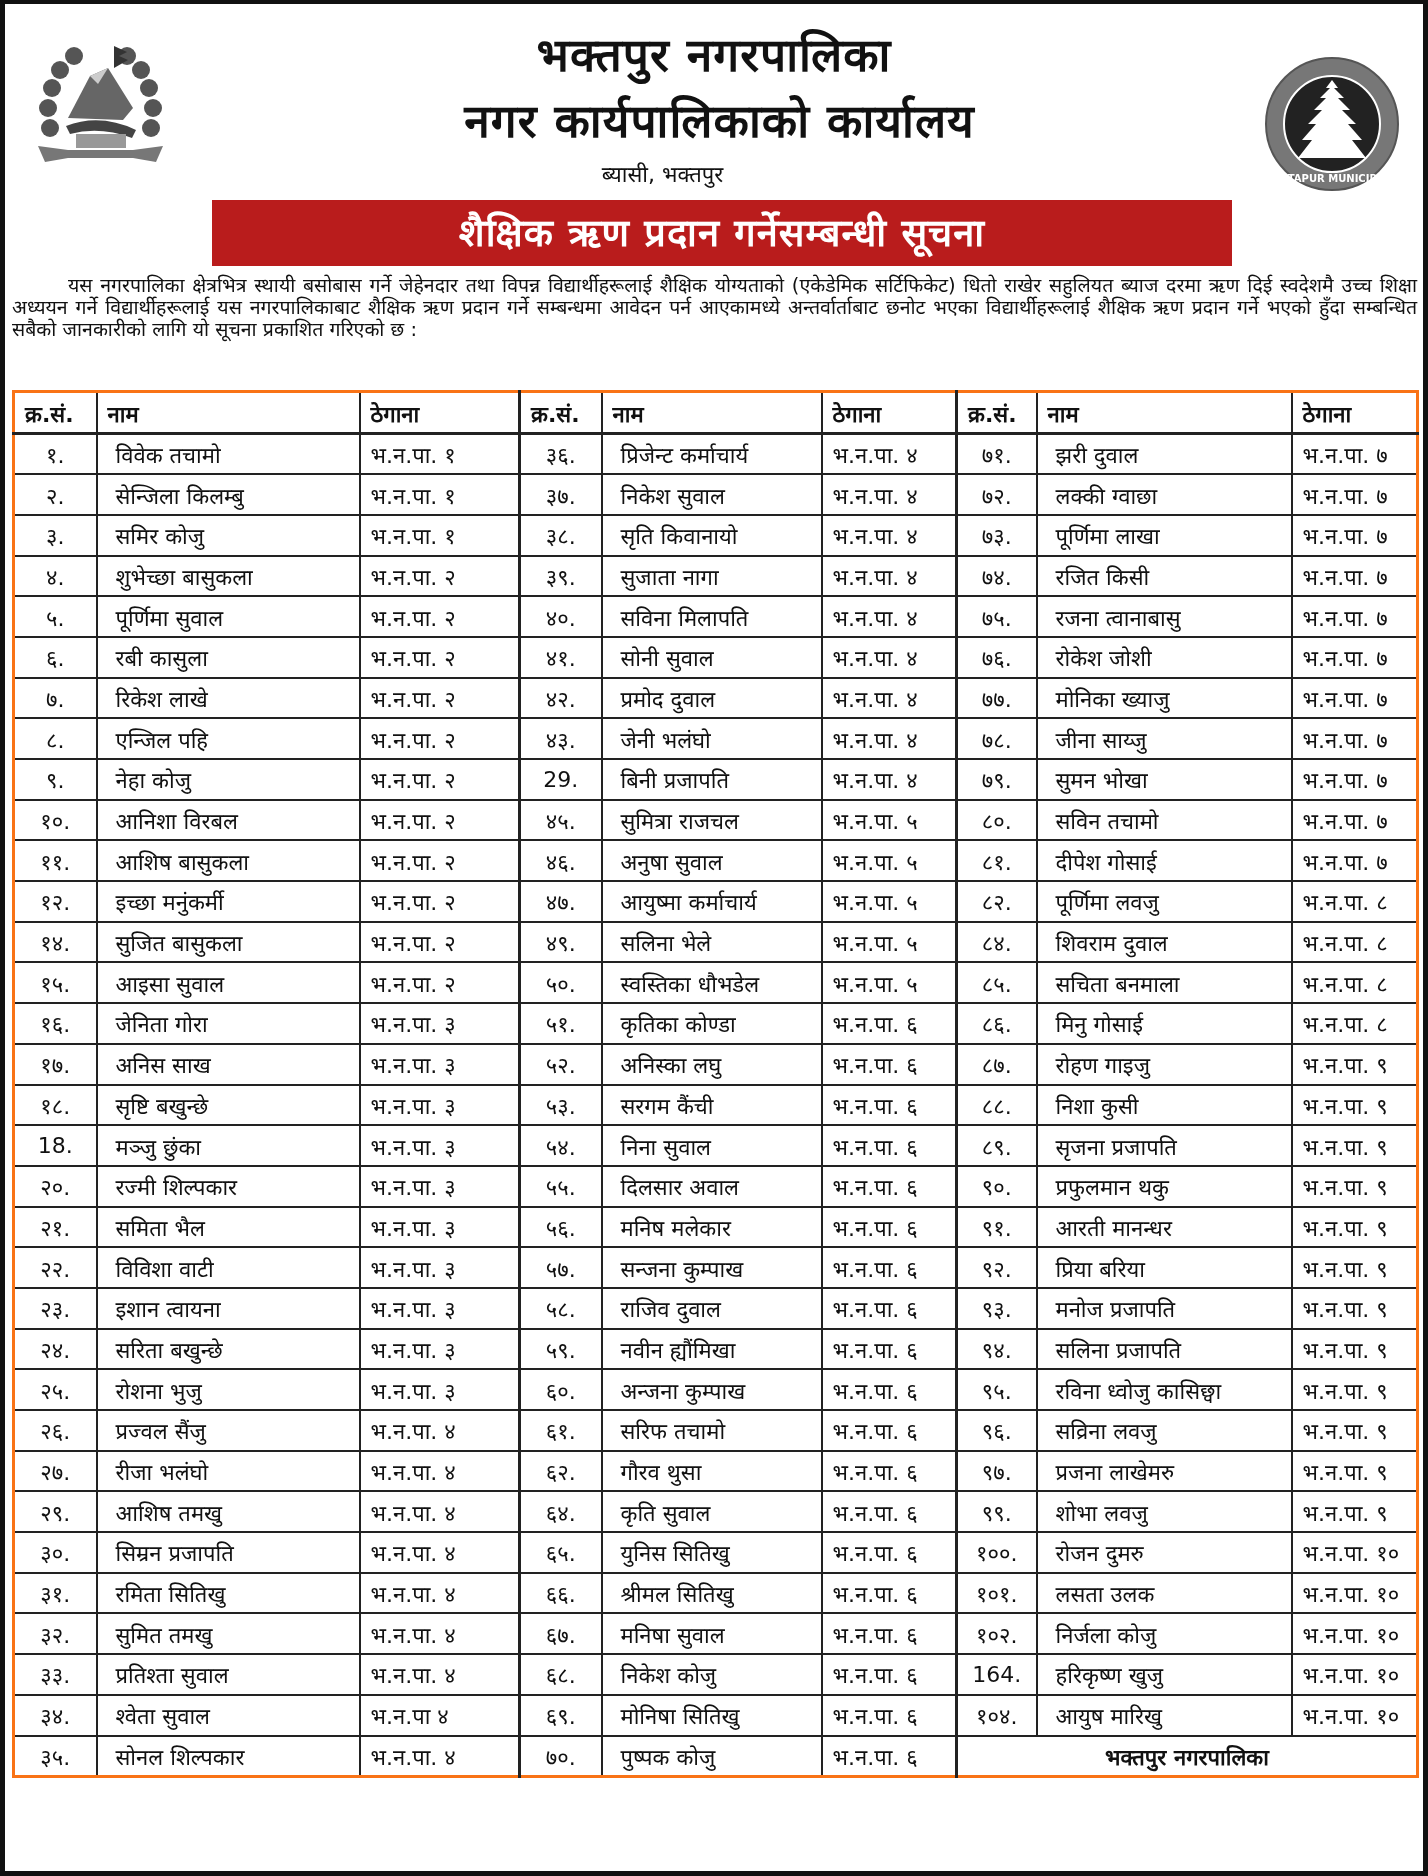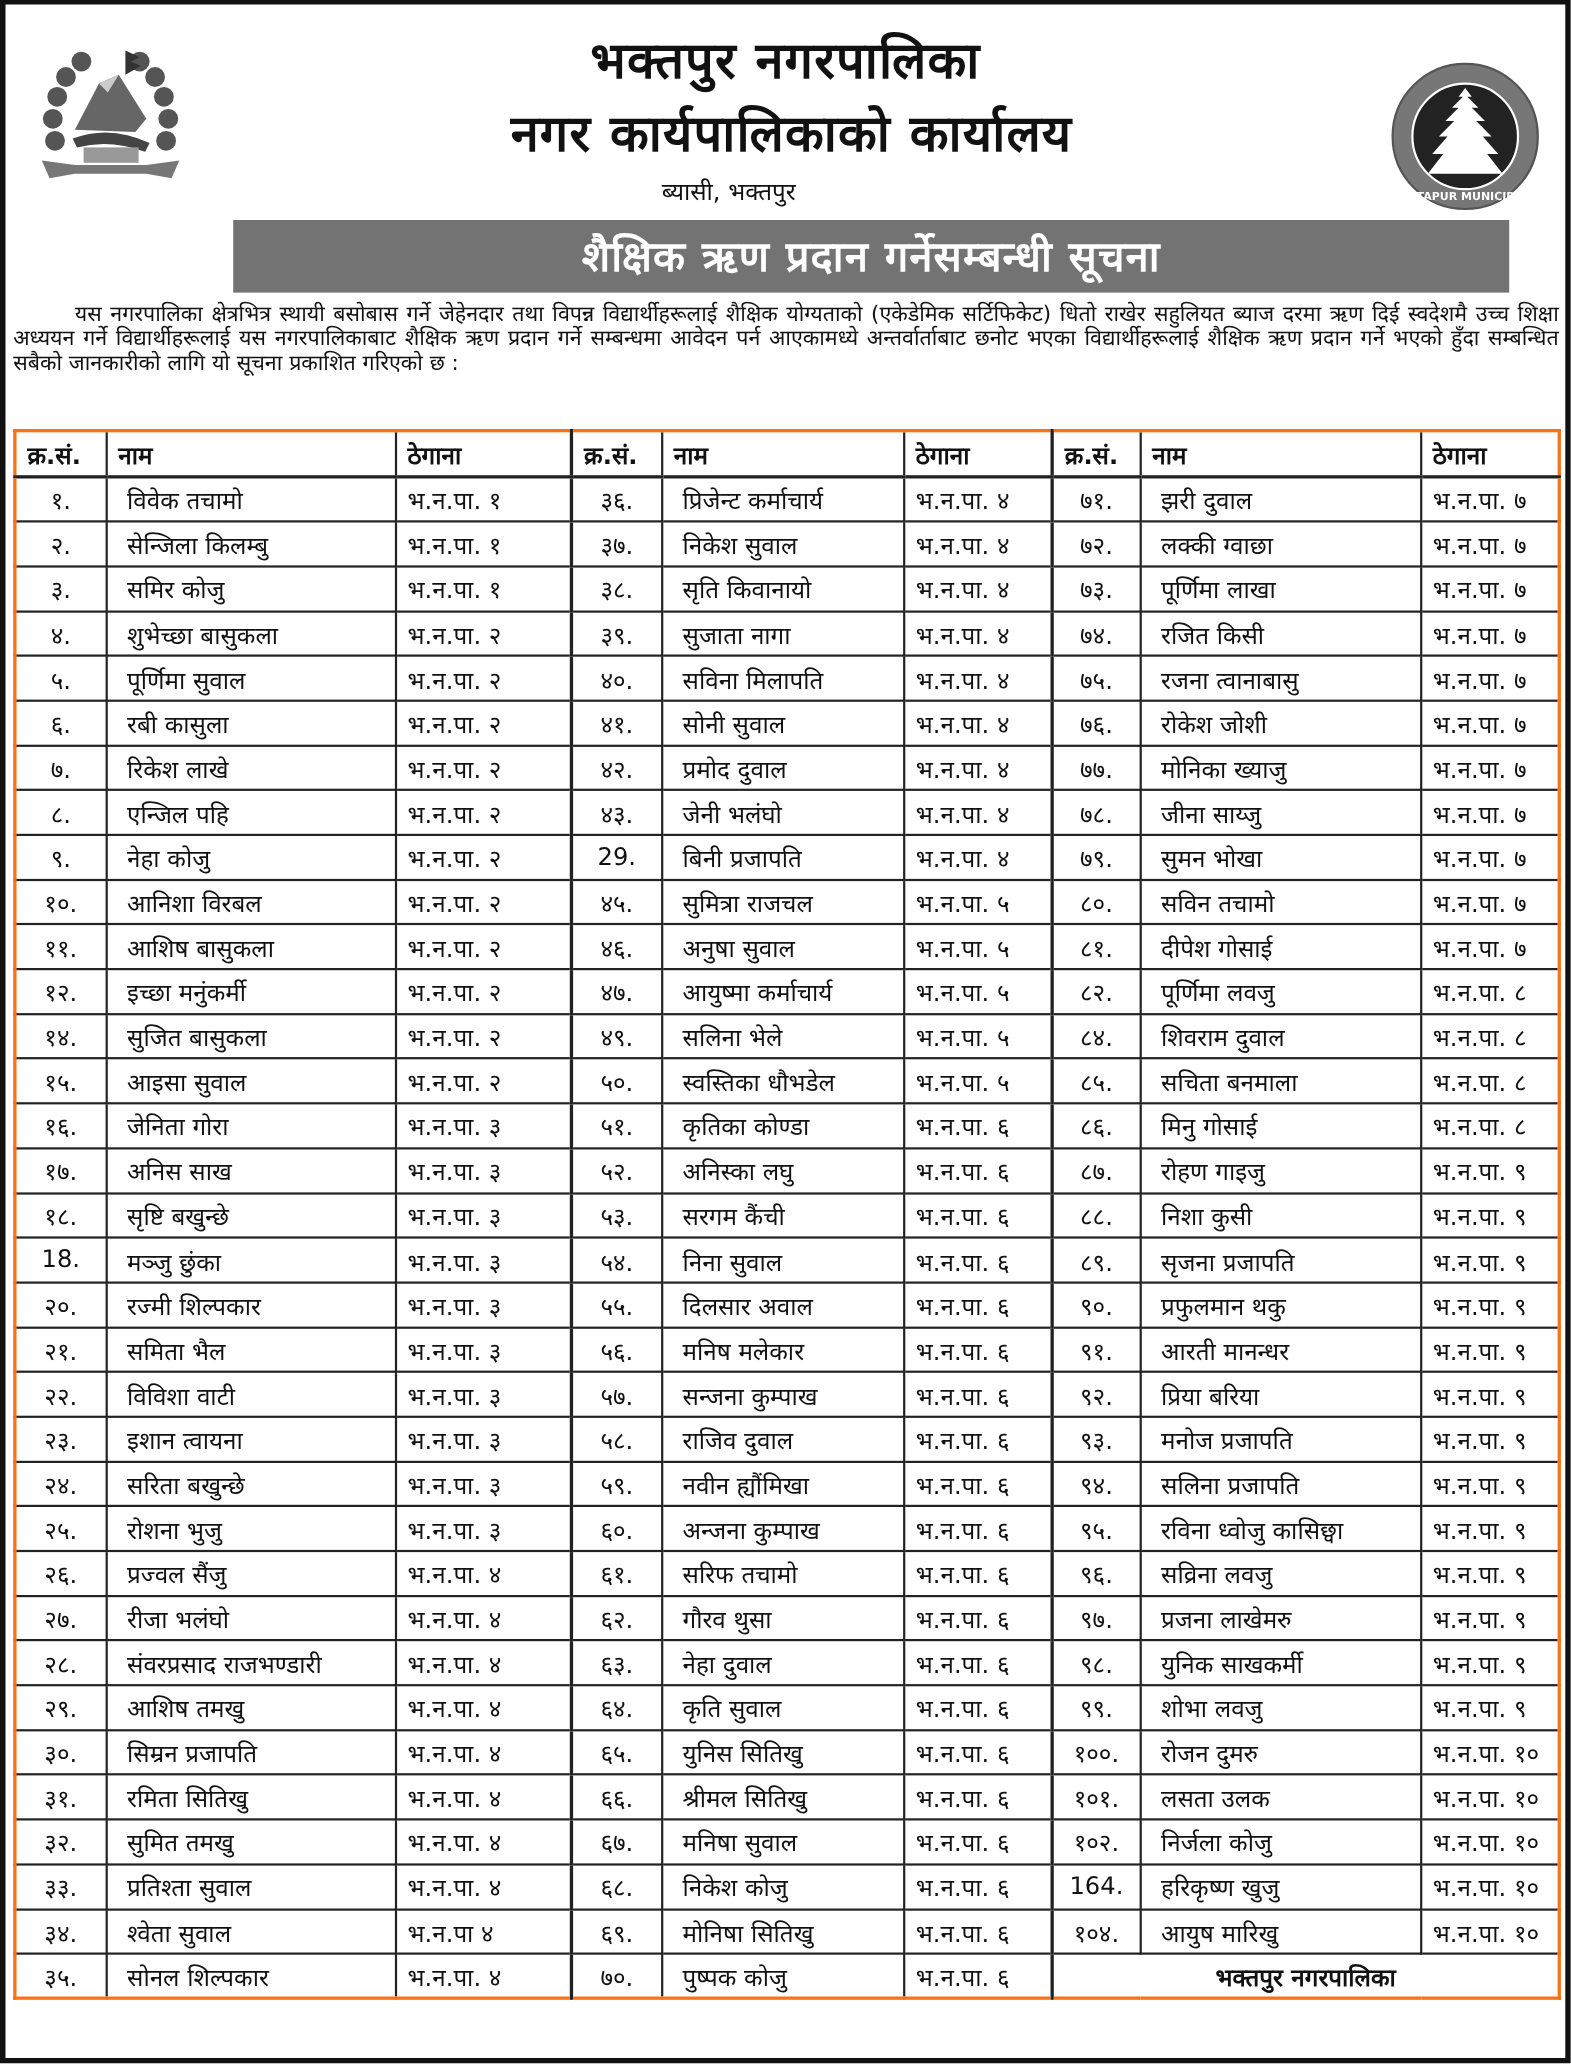--- a/index.html
+++ b/index.html
@@ -4,21 +4,21 @@
 <style>
   * { box-sizing: border-box; margin: 0; padding: 0; }
   html, body { width: 1428px; height: 1876px; background: #fff; overflow: hidden; }
   body { font-family: "DejaVu Sans", sans-serif; color: #111; position: relative; }
   .frame { position: absolute; left: 0; top: 0; width: 1428px; height: 1876px; border: 5px solid #111; border-top-width: 4px; }
   .logo-left { position: absolute; left: 28px; top: 38px; width: 145px; height: 135px; }
   .logo-right { position: absolute; left: 1262px; top: 54px; width: 140px; height: 140px; }
   .title1 { position: absolute; left: 0; width: 1428px; top: 22px; text-align: center; font-size: 46px; font-weight: bold; letter-spacing: 1px; }
   .title2 { position: absolute; left: 0; width: 1428px; top: 88px; text-align: center; font-size: 46px; font-weight: bold; letter-spacing: 1px; padding-left: 11px; }
   .subtitle { position: absolute; left: 0; width: 1325px; top: 158px; text-align: center; font-size: 22px; }
-  .banner { position: absolute; left: 212px; top: 200px; width: 1160px; height: 66px; background: #737373; color: #fff; text-align: center; font-size: 38px; font-weight: bold; line-height: 66px; letter-spacing: 1px; }
+  .banner { position: absolute; left: 212px; top: 200px; width: 1020px; height: 66px; background: #b91c1c; color: #fff; text-align: center; font-size: 38px; font-weight: bold; line-height: 66px; letter-spacing: 1px; }
   .para { position: absolute; left: 12px; top: 275px; width: 1405px; font-size: 19.5px; line-height: 22px; text-align: justify; text-indent: 56px; }
   table.list { position: absolute; left: 12px; top: 390px; width: 1404px; border-collapse: collapse; table-layout: fixed; border: 3px solid #f97316; }
   table.list th, table.list td { border: 2px solid #222; height: 40.7px; font-size: 22px; padding: 0 10px; white-space: nowrap; overflow: hidden; }
   table.list th { font-weight: bold; text-align: left; height: 42px; border-bottom-width: 3px; }
   table.list td.sn { text-align: center; }
   table.list td.addr, table.list td.name { text-align: left; }
   table.list td.name { padding-left: 18px; }
   table.list .thick-left { border-left-width: 3px; }
   table.list td.footer { text-align: center; font-weight: bold; font-size: 22px; }
 </style>
@@ -371,31 +371,20 @@
         <td class="name">रीजा भलंघो</td>
         <td class="addr">भ.न.पा. ४</td>
         <td class="sn thick-left">६२.</td>
         <td class="name">गौरव थुसा</td>
         <td class="addr">भ.न.पा. ६</td>
         <td class="sn thick-left">९७.</td>
         <td class="name">प्रजना लाखेमरु</td>
         <td class="addr">भ.न.पा. ९</td>
       </tr>
       <tr>
-        <td class="sn">२८.</td>
-        <td class="name">संवरप्रसाद राजभण्डारी</td>
-        <td class="addr">भ.न.पा. ४</td>
-        <td class="sn thick-left">६३.</td>
-        <td class="name">नेहा दुवाल</td>
-        <td class="addr">भ.न.पा. ६</td>
-        <td class="sn thick-left">९८.</td>
-        <td class="name">युनिक साखकर्मी</td>
-        <td class="addr">भ.न.पा. ९</td>
-      </tr>
-      <tr>
         <td class="sn">२९.</td>
         <td class="name">आशिष तमखु</td>
         <td class="addr">भ.न.पा. ४</td>
         <td class="sn thick-left">६४.</td>
         <td class="name">कृति सुवाल</td>
         <td class="addr">भ.न.पा. ६</td>
         <td class="sn thick-left">९९.</td>
         <td class="name">शोभा लवजु</td>
         <td class="addr">भ.न.पा. ९</td>
       </tr>

